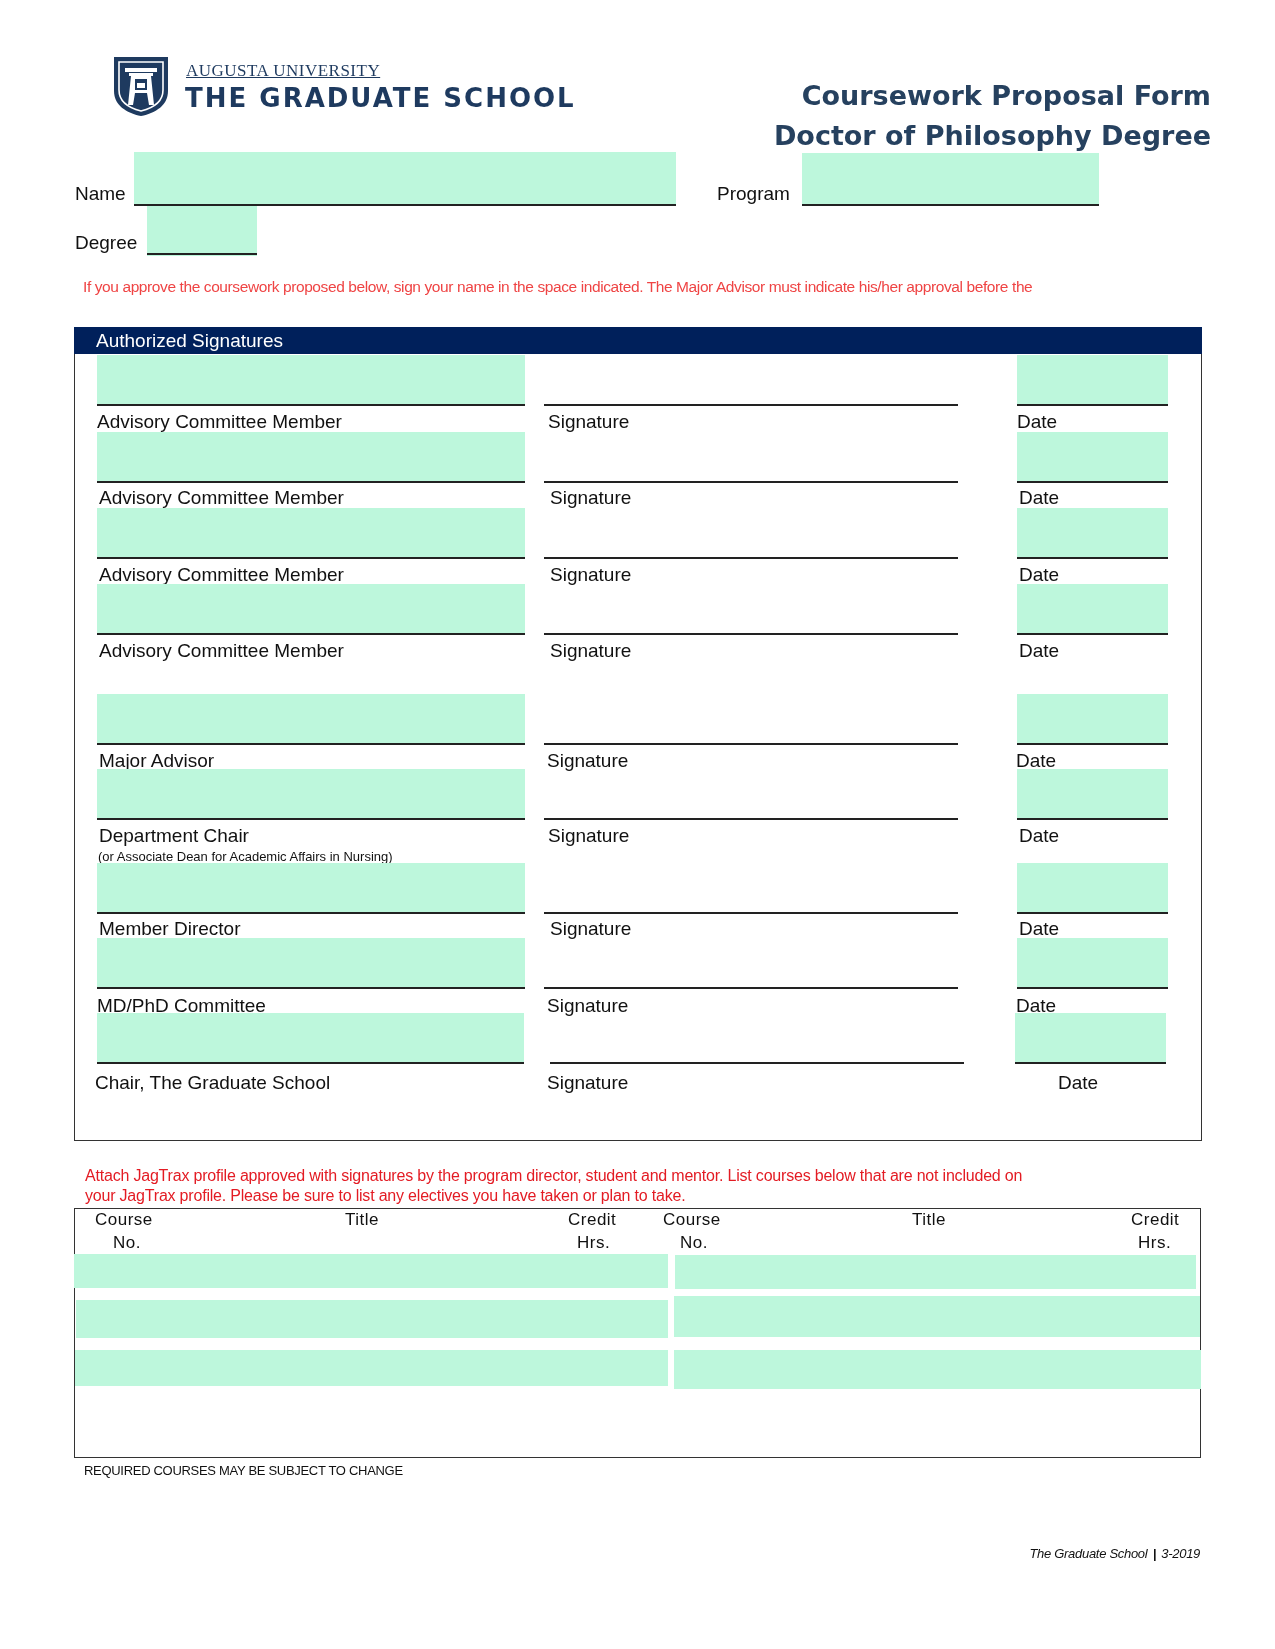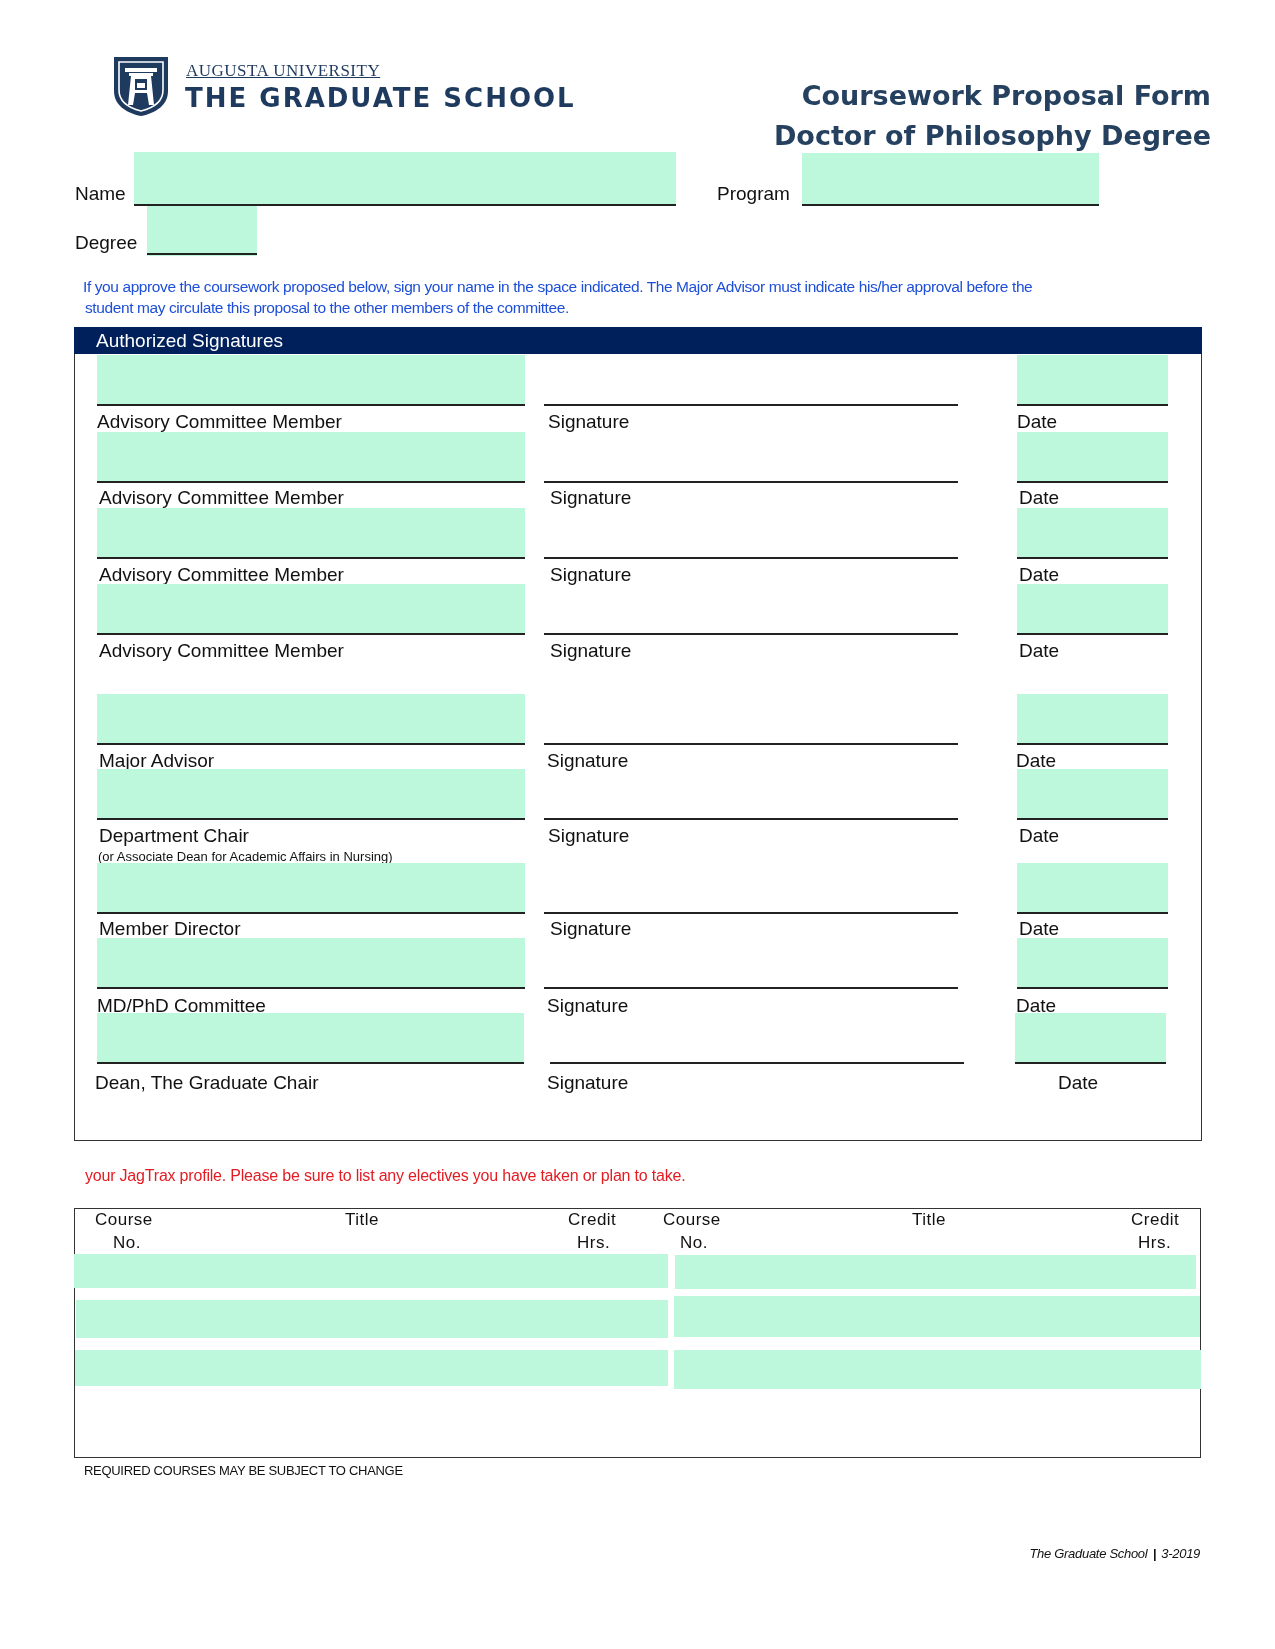--- a/index.html
+++ b/index.html
@@ -5,21 +5,21 @@
   * { box-sizing: border-box; margin: 0; padding: 0; }
   body { width: 1275px; height: 1649px; background: #ffffff; position: relative; overflow: hidden; font-family: "Liberation Sans", sans-serif; color: #111; }
   .abs { position: absolute; }
   .green { position: absolute; background: #bdf7dc; }
   .line { position: absolute; height: 0; border-top: 2px solid #222; }
   .lbl { position: absolute; font-size: 19px; white-space: nowrap; color: #111; }
   .sub { position: absolute; font-size: 13px; white-space: nowrap; color: #111; }
   .logo-small { font-family: "Liberation Serif", serif; font-size: 17px; letter-spacing: 0.5px; color: #1e3a5f; }
   .logo-big { font-family: "DejaVu Sans", sans-serif; font-weight: bold; font-size: 26px; letter-spacing: 2px; color: #1e3a5f; }
   .title { font-family: "DejaVu Sans", sans-serif; font-weight: bold; font-size: 27px; color: #26415f; white-space: nowrap; text-align: right; }
-  .intro { font-size: 15.5px; letter-spacing: -0.4px; color: #1d4ed8; line-height: 21px; }
+  .intro { font-size: 15.5px; letter-spacing: -0.4px; color: #ef4444; line-height: 21px; }
   .sigbox { position: absolute; left: 74px; top: 327px; width: 1128px; height: 814px; border: 1.5px solid #333; }
   .sighead { position: absolute; left: 74px; top: 327px; width: 1128px; height: 27px; background: #00205b; color: #fff; font-size: 19px; padding-left: 22px; line-height: 27px; }
   .red { color: #e31b23; font-size: 16px; line-height: 20px; letter-spacing: -0.2px; }
   .coursebox { position: absolute; left: 74px; top: 1208px; width: 1127px; height: 250px; border: 1.5px solid #333; }
   .ch { position: absolute; font-size: 17px; letter-spacing: 0.5px; color: #111; white-space: nowrap; }
   .note { font-size: 13px; letter-spacing: -0.3px; color: #111; }
   .footer { font-size: 13px; letter-spacing: -0.3px; color: #111; font-style: italic; }
 </style>
 </head>
 <body>
@@ -48,21 +48,20 @@
 <div class="lbl" style="left:717px; top:183px;">Program</div>
 <div class="green" style="left:802px; top:153px; width:297px; height:53px;"></div>
 <div class="line" style="left:802px; top:204px; width:297px;"></div>
 
 <div class="lbl" style="left:75px; top:232px;">Degree</div>
 <div class="green" style="left:147px; top:206px; width:110px; height:50px;"></div>
 <div class="line" style="left:147px; top:253px; width:110px;"></div>
 
 <div class="abs intro" style="left:83px; top:276px; width:1120px;">
   <div>If you approve the coursework proposed below, sign your name in the space indicated.  The Major Advisor must indicate his/her approval before the</div>
-  <div style="padding-left:2px;">student may circulate this proposal to the other members of the committee.</div>
 </div>
 
 <div class="sigbox"></div>
 <div class="sighead">Authorized Signatures</div>
 
 <div>
   <div class="green" style="left:97px; top:355px; width:428px; height:49px;"></div>
   <div class="line" style="left:97px; top:404px; width:428px;"></div>
   <div class="line" style="left:544px; top:404px; width:414px;"></div>
   <div class="green" style="left:1017px; top:355px; width:151px; height:49px;"></div>
@@ -149,26 +148,27 @@
   <div class="lbl" style="left:547px; top:995px;">Signature</div>
   <div class="lbl" style="left:1016px; top:995px;">Date</div>
 </div>
 
 <div>
   <div class="green" style="left:97px; top:1013px; width:427px; height:49px;"></div>
   <div class="line" style="left:97px; top:1062px; width:427px;"></div>
   <div class="line" style="left:550px; top:1062px; width:414px;"></div>
   <div class="green" style="left:1015px; top:1013px; width:151px; height:49px;"></div>
   <div class="line" style="left:1015px; top:1062px; width:151px;"></div>
-  <div class="lbl" style="left:95px; top:1072px;">Dean, The Graduate Chair</div>
+  <div class="lbl" style="left:95px; top:1072px;">Chair, The Graduate School</div>
   <div class="lbl" style="left:547px; top:1072px;">Signature</div>
   <div class="lbl" style="left:1058px; top:1072px;">Date</div>
 </div>
 
 <div class="abs red" style="left:85px; top:1166px; width:1125px;">
+  <div>Attach JagTrax profile approved with signatures by the program director, student and mentor.  List courses below that are not included on</div>
   <div>your JagTrax profile. Please be sure to list any electives you have taken or plan to take.</div>
 </div>
 
 <div class="coursebox"></div>
 
 <div class="ch" style="left:95px; top:1210px;"><span>Course</span></div>
 <div class="ch" style="left:113px; top:1233px;">No.</div>
 <div class="ch" style="left:345px; top:1210px;">Title</div>
 <div class="ch" style="left:568px; top:1210px;">Credit</div>
 <div class="ch" style="left:577px; top:1233px;">Hrs.</div>

